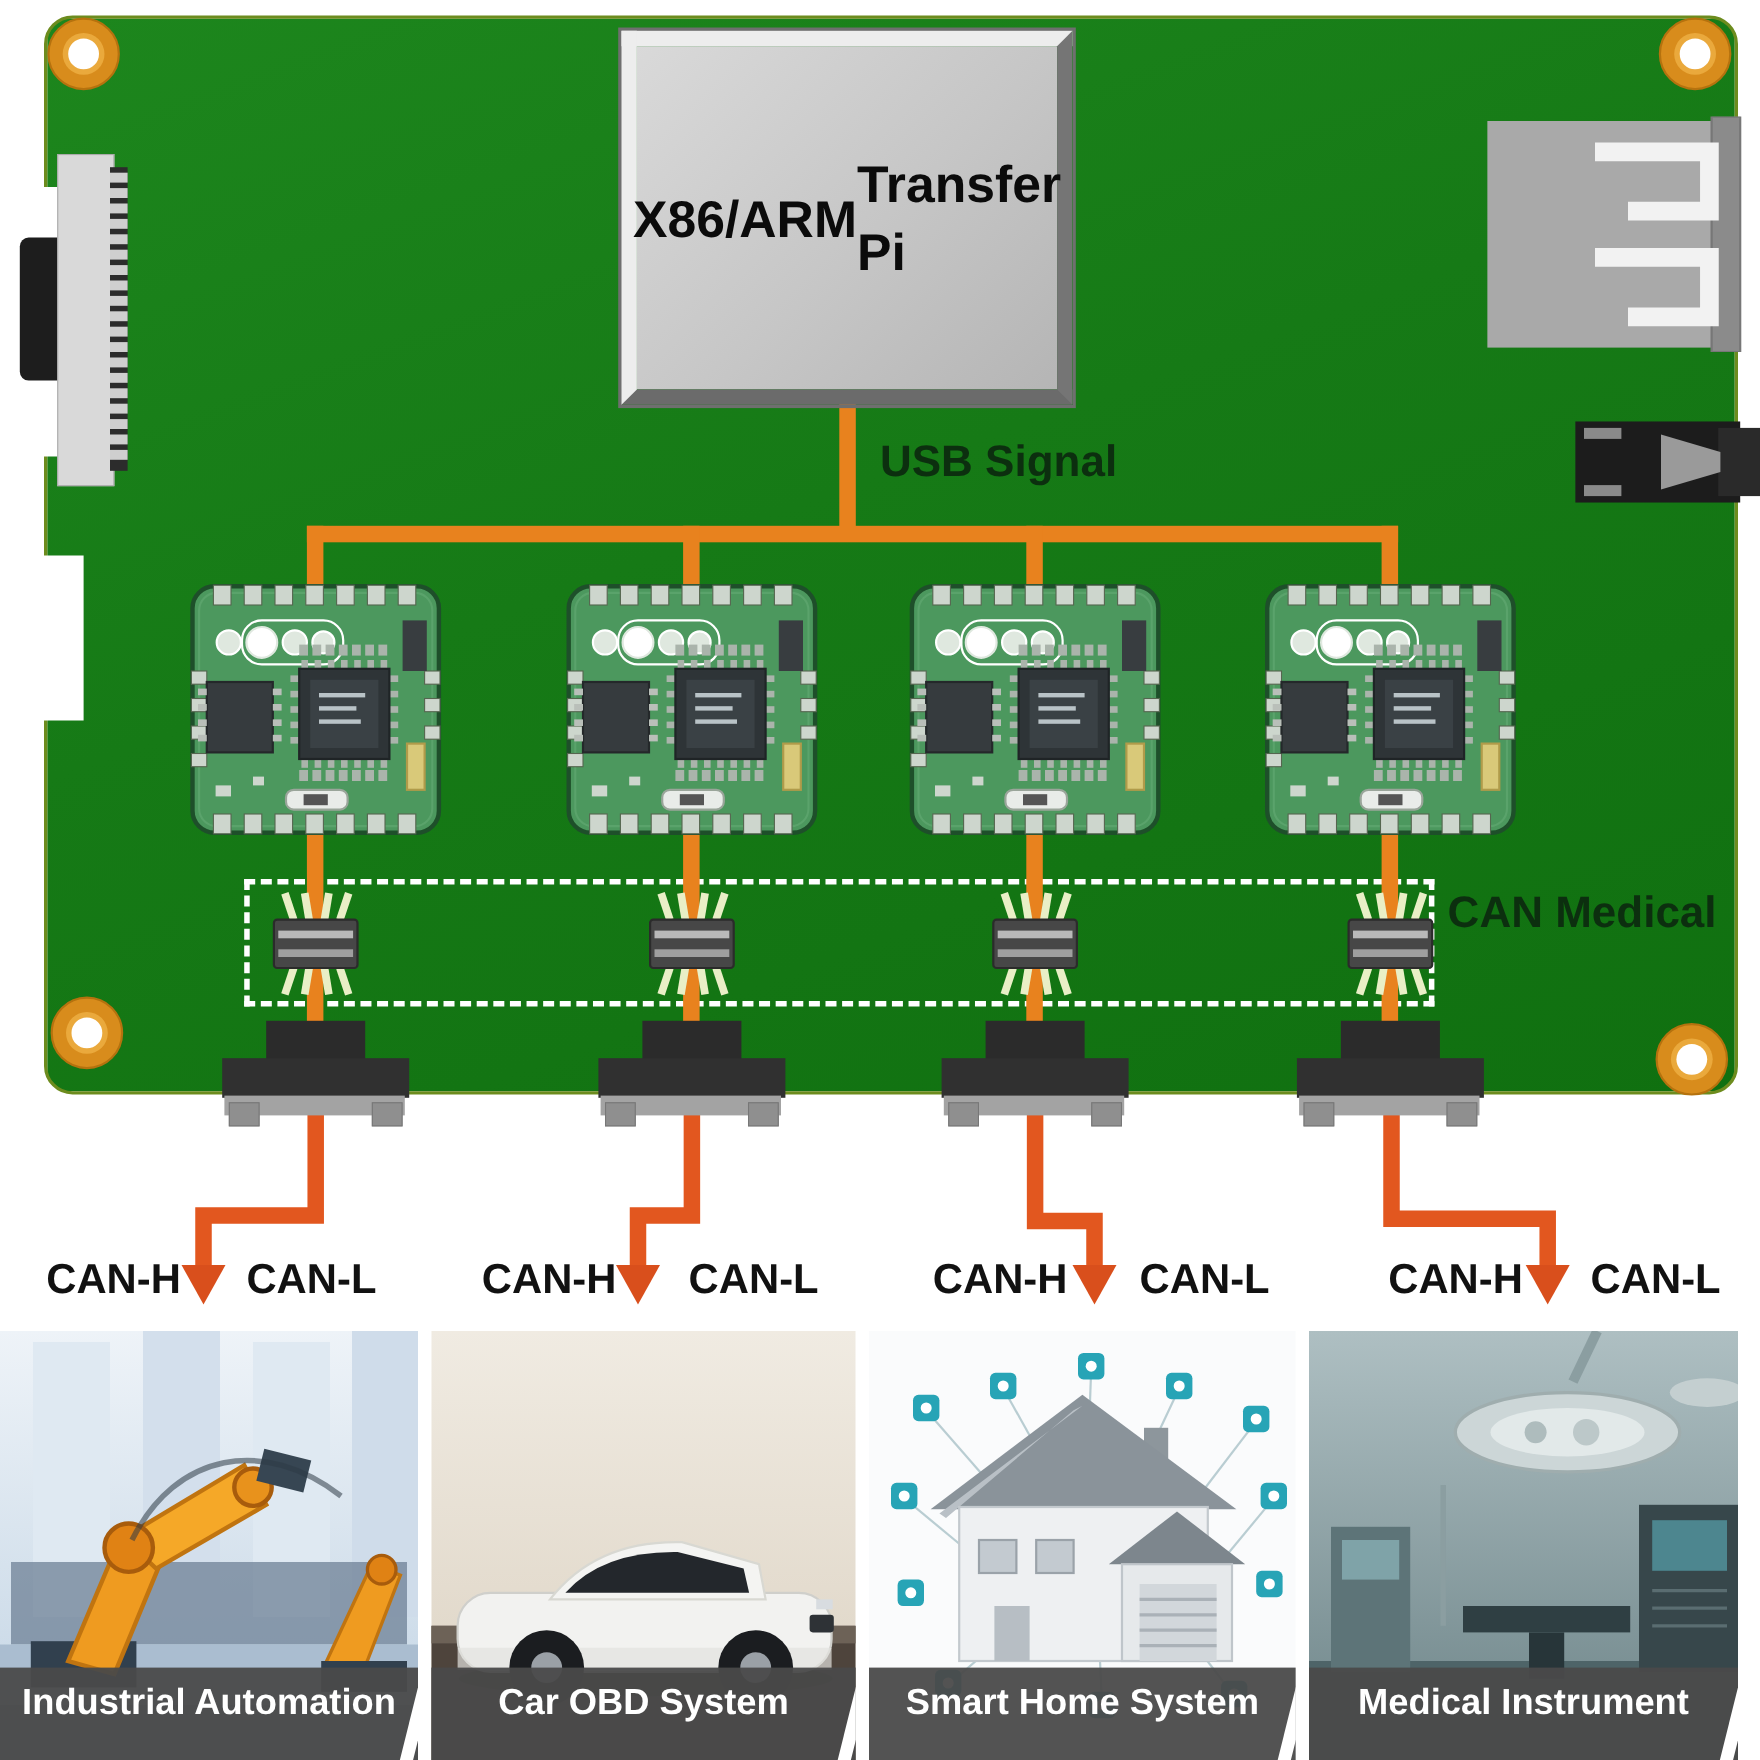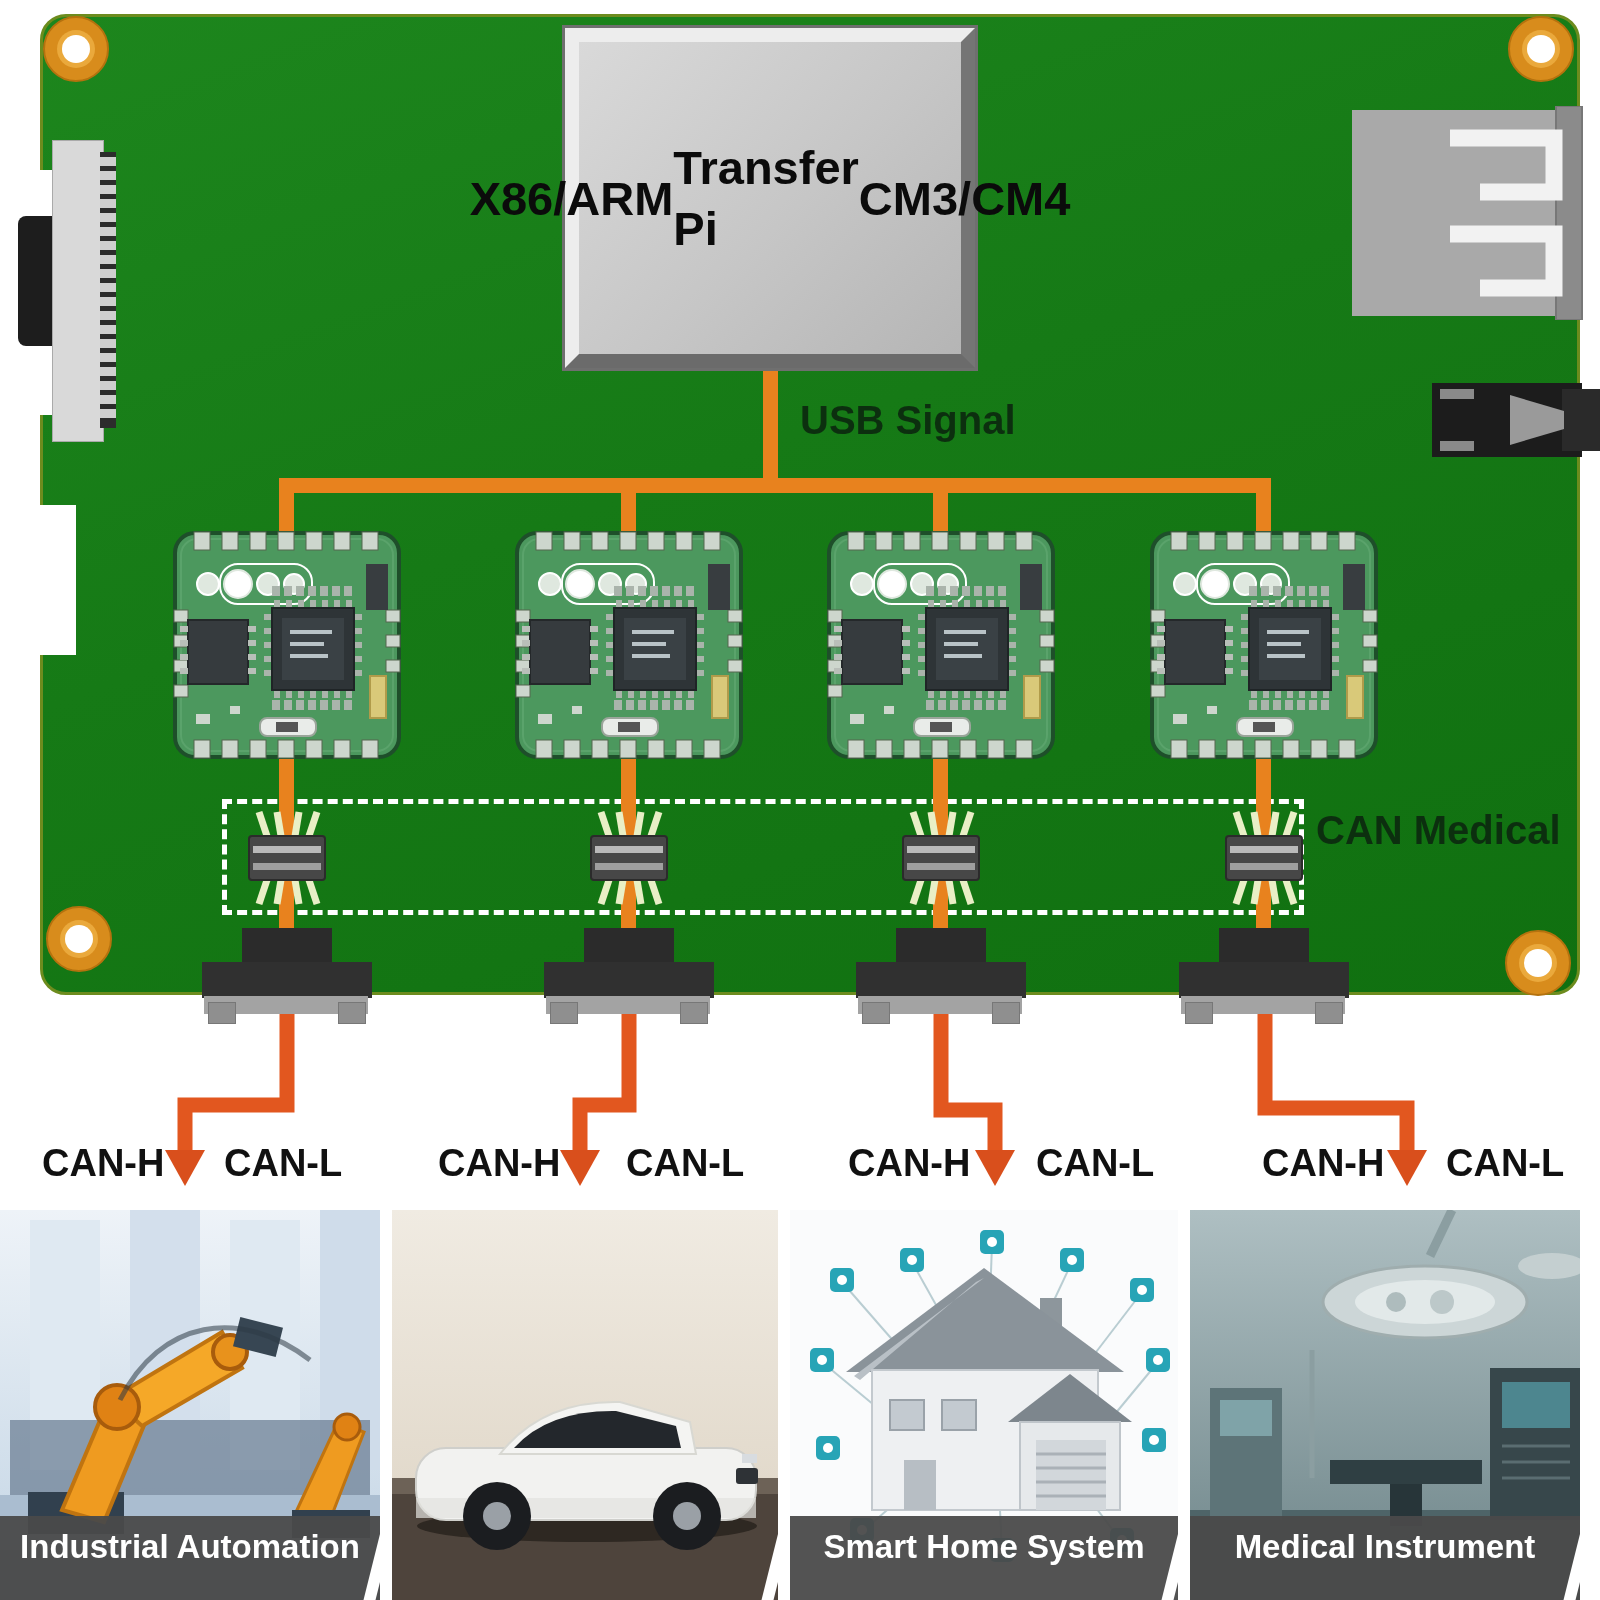--- a/index.html
+++ b/index.html
@@ -261,21 +261,20 @@
       <rect x="130" y="6" width="38" height="62" fill="#2a2a2a"></rect>
       <polygon points="78,12 132,28 132,46 78,62" fill="#9a9a9a"></polygon>
       <rect x="8" y="6" width="34" height="10" fill="#8a8a8a"></rect>
       <rect x="8" y="58" width="34" height="10" fill="#8a8a8a"></rect>
     </svg>
   </div>
 
   <div id="cpu-box" class="abs">
     <span>X86/ARM</span>
     <span>Transfer Pi</span>
-    <span>CM3/CM4</span>
   </div>
 
   <div class="abs wire wire-v" style="left:763px;top:362px;height:128px;"></div>
   <div class="abs wire" id="usb-bus"></div>
   <div class="abs wire wire-v" style="left:279px;top:478px;height:460px;"></div>
   <div class="abs wire wire-v" style="left:621px;top:478px;height:460px;"></div>
   <div class="abs wire wire-v" style="left:933px;top:478px;height:460px;"></div>
   <div class="abs wire wire-v" style="left:1256px;top:478px;height:460px;"></div>
 
   <div class="abs board-label" id="usb-signal">USB Signal</div>
@@ -411,20 +410,21 @@
       <path d="M108 244 Q150 190 228 192 L298 212 L304 244 Z" fill="#f4f4f2" stroke="#d8d8d2" stroke-width="2"></path>
       <path d="M122 238 Q156 200 224 201 L284 216 L289 238 Z" fill="#23272c"></path>
       <rect x="24" y="288" width="340" height="20" fill="#e2e2de" opacity="0.7"></rect>
       <rect x="344" y="258" width="22" height="16" rx="3" fill="#2e3236"></rect>
       <rect x="350" y="244" width="15" height="9" fill="#d8dce0"></rect>
       <circle cx="105" cy="306" r="34" fill="#1b1d20"></circle>
         <circle cx="105" cy="306" r="14" fill="#9aa0a6"></circle>
       <circle cx="295" cy="306" r="34" fill="#1b1d20"></circle>
         <circle cx="295" cy="306" r="14" fill="#9aa0a6"></circle>
     </svg>
+    <div class="caption">Car OBD System</div>
     <div class="slash"></div>
   </div>
 
   <div class="abs photo" style="left:790px;width:388px;">
     <svg width="388" height="390" viewBox="0 0 388 390">
       <rect width="388" height="390" fill="#fafbfc"></rect>
       <g stroke="#b9cdd2" stroke-width="2">
         <line x1="52" y1="72" x2="120" y2="150"></line>
           <line x1="122" y1="52" x2="160" y2="120"></line>
           <line x1="202" y1="34" x2="200" y2="90"></line>

